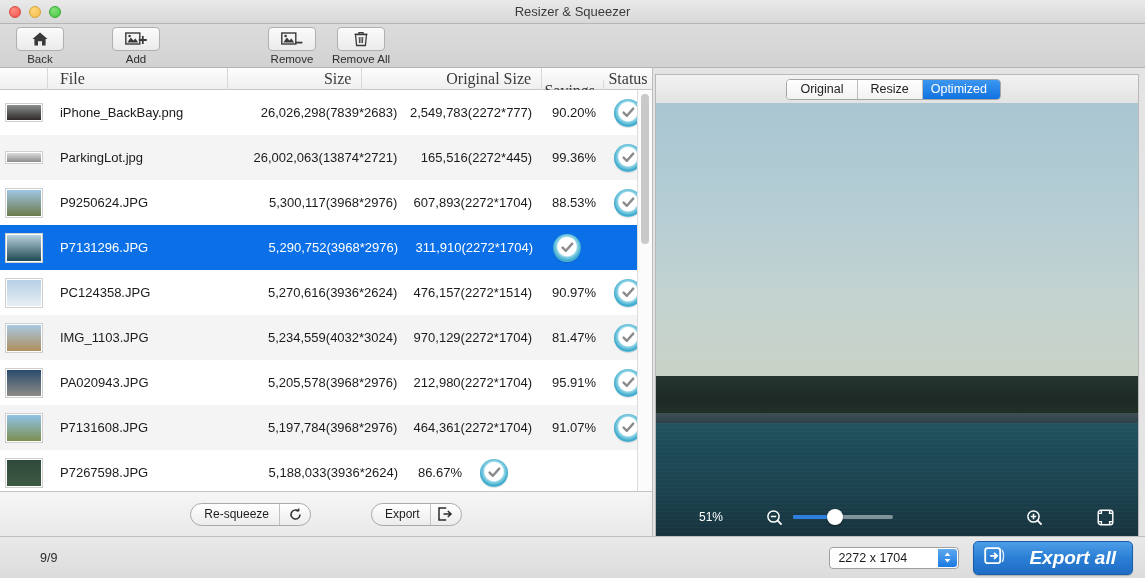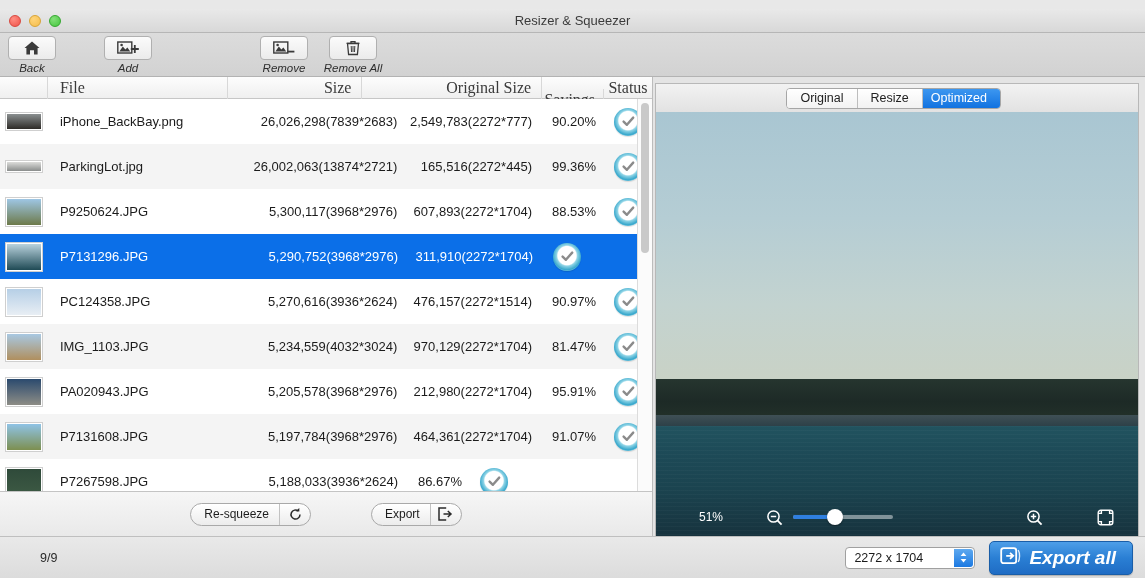--- a/index.html
+++ b/index.html
@@ -10,41 +10,40 @@
     overflow: hidden;
     -webkit-font-smoothing: antialiased;
   }
   .window { width: 1145px; height: 578px; position: relative; display: flex; flex-direction: column; }
 
   
   .titlebar {
     height: 24px; flex: 0 0 24px;
     background: linear-gradient(to bottom, #e9e9e9 0%, #d8d8d8 100%);
     border-bottom: 1px solid #b6b6b6;
-    display: flex; align-items: center; position: relative; margin-top: 9px;
+    display: flex; align-items: center; position: relative;
   }
   .lights { display: flex; gap: 8px; padding-left: 9px; }
   .light { width: 12px; height: 12px; border-radius: 50%; }
   .light.close { background: radial-gradient(circle at 35% 30%, #ff8d82, #ef5249); border:1px solid #d8483f; }
   .light.min   { background: radial-gradient(circle at 35% 30%, #ffd479, #f4bd4d); border:1px solid #d9a436; }
   .light.max   { background: radial-gradient(circle at 35% 30%, #84e07a, #44c63d); border:1px solid #34a82f; }
   .win-title {
     position: absolute; left: 0; right: 0; text-align: center;
     font-size: 13px; color: #3b3b3b;
   }
 
   
   .toolbar {
     height: 44px; flex: 0 0 44px;
     background: linear-gradient(to bottom, #dededo 0%, #d4d4d4 100%);
     background: linear-gradient(to bottom, #dcdcdc 0%, #d2d2d2 100%);
     border-bottom: 1px solid #b3b3b3;
-    display: flex; align-items: flex-start; padding-left: 0; padding-top: 3px;
+    display: flex; align-items: flex-start; padding-left: 8px; padding-top: 3px;
     position: relative;
-    font-style: italic;
   }
   .tb-btn {
     width: 64px; display: flex; flex-direction: column; align-items: center;
     cursor: default;
   }
   .tb-icon {
     width: 48px; height: 24px; border-radius: 4px;
     background: linear-gradient(to bottom, #fbfbfb, #ebebeb);
     border: 1px solid #b0b0b0;
     display: flex; align-items: center; justify-content: center;
@@ -224,21 +223,21 @@
   .select .arrowbox {
     position: absolute; right: 1px; top: 1px; bottom: 1px; width: 19px;
     border-radius: 0 3px 3px 0;
     background: linear-gradient(to bottom, #5fa9ef, #1b79e2);
     display: flex; align-items: center; justify-content: center;
   }
   .export-all {
     height: 34px; border-radius: 5px; padding: 0 16px 0 10px;
     background: linear-gradient(to bottom, #4d9ee8 0%, #2a7fd4 50%, #1f6cc4 100%);
     border: 1px solid #1a5ea8;
-    display: flex; align-items: center; gap: 7px;
+    display: flex; align-items: center; gap: 23px;
     color: #fff; box-shadow: 0 1px 1px rgba(0,0,0,.2);
   }
   .export-all .lbl { font-size: 19px; font-style: italic; font-weight: bold; }
 </style>
 </head>
 <body>
 
 <div class="window">
 
   <div class="titlebar">

